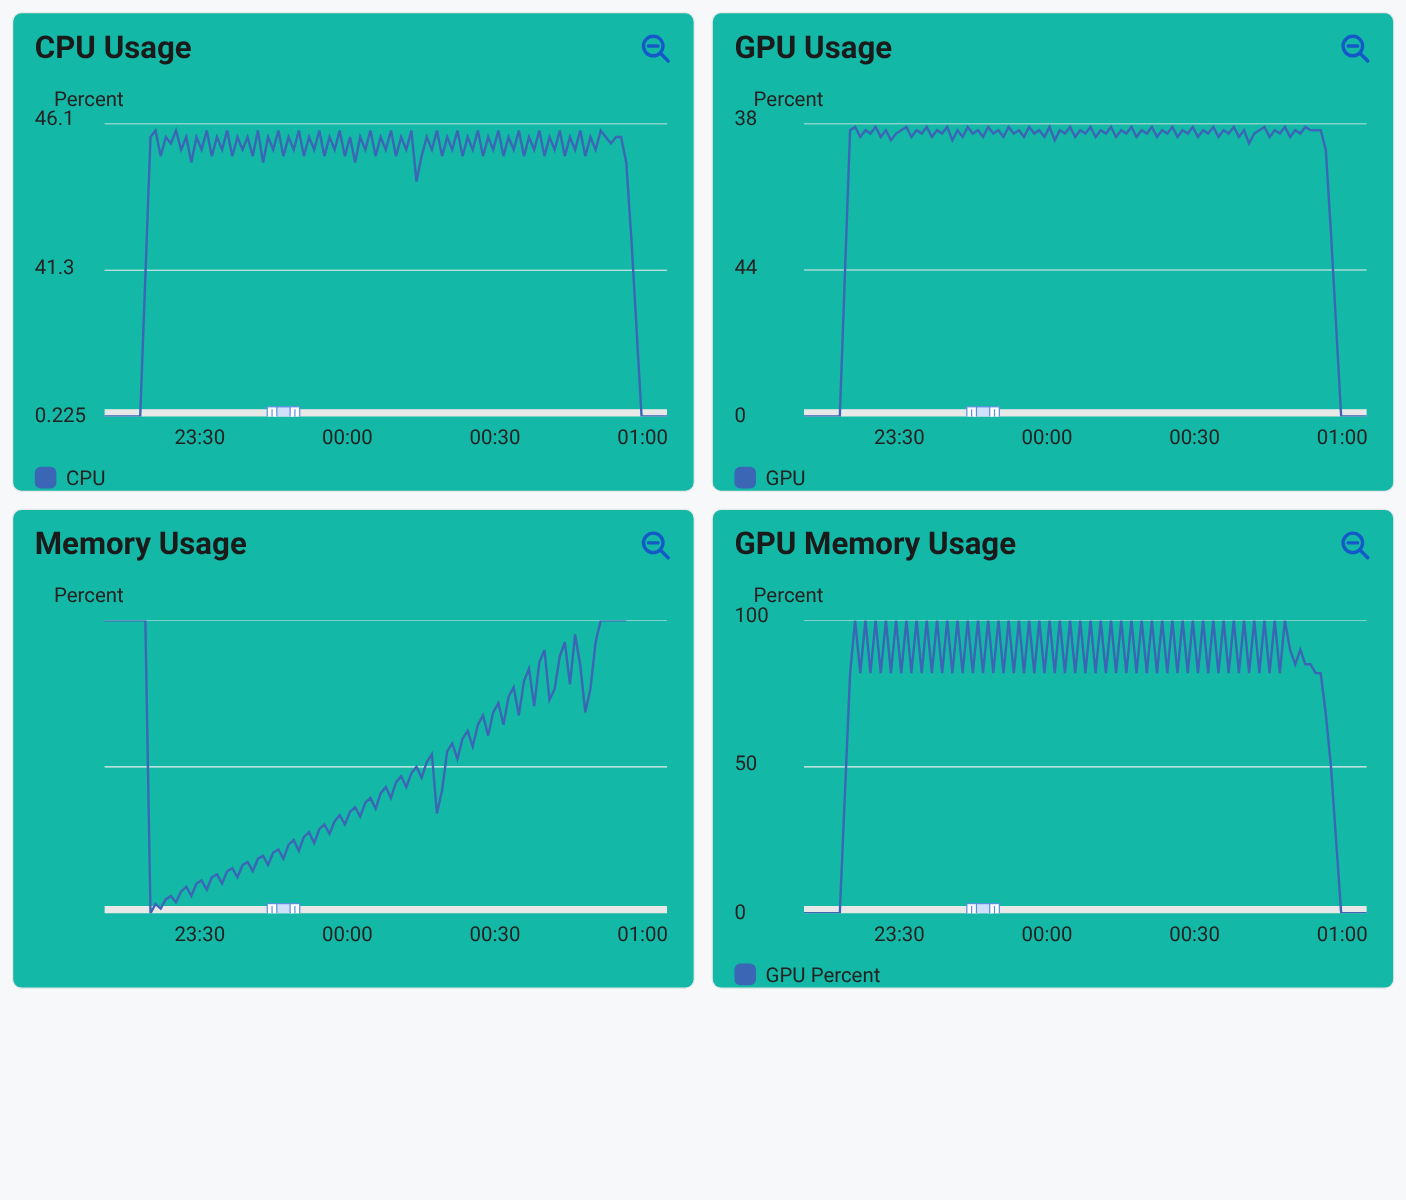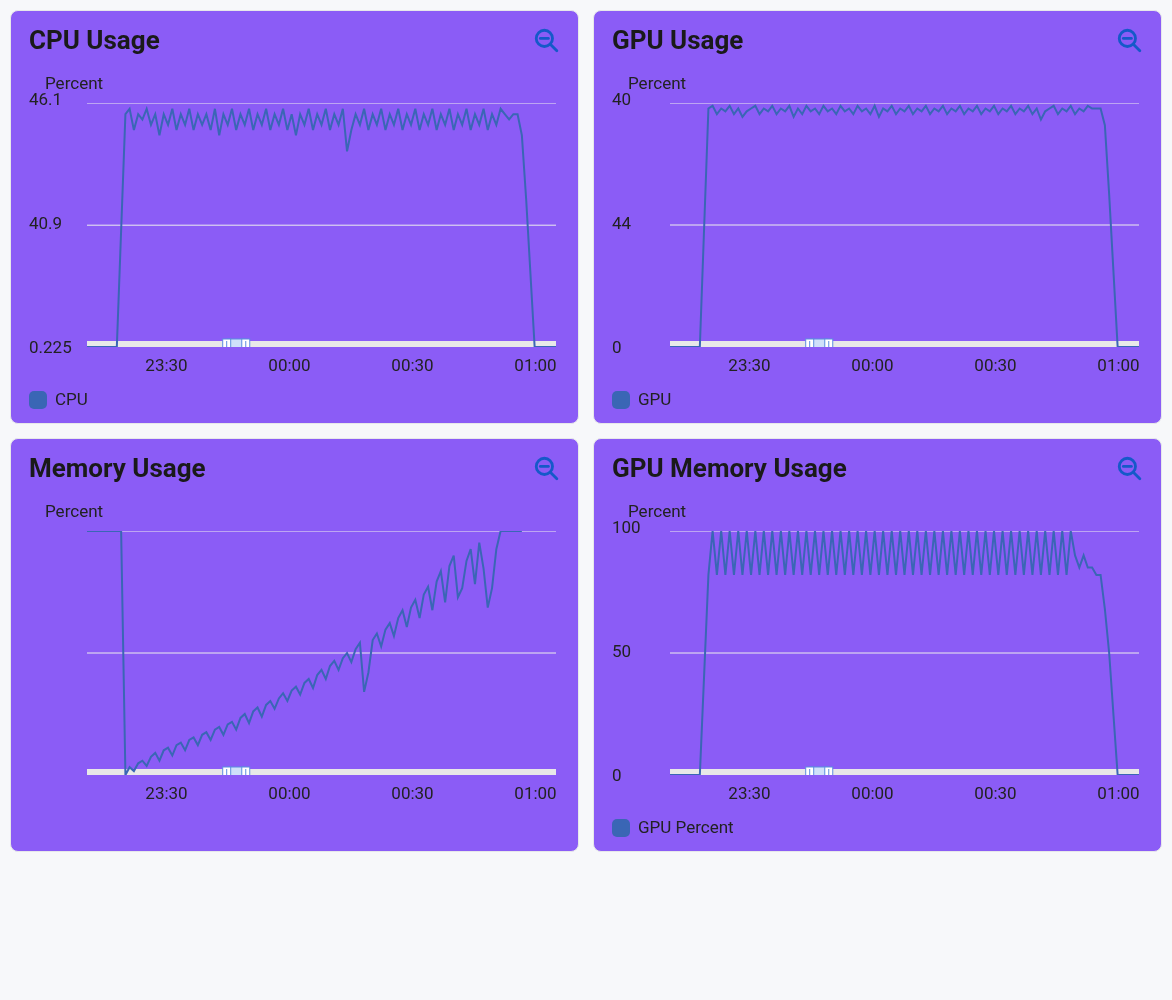--- a/index.html
+++ b/index.html
@@ -1,35 +1,35 @@
 <!DOCTYPE html>
 <html><head>
 <meta charset="utf-8">
 <style>
   html,body{margin:0;padding:0;background:#f7f8fa;font-family:-apple-system,BlinkMacSystemFont,"Segoe UI",Roboto,Arial,sans-serif;color:#222;}
   .grid{display:grid;grid-template-columns:1fr 1fr;gap:14px;padding:10px;width:1172px;box-sizing:border-box;}
-  .panel{background:#8b5cf6;border:1px solid #e7e8ea;border-radius:8px;padding:14px 18px 14px 18px;position:relative;box-sizing:border-box;}
+  .panel{background:#14b8a6;border:1px solid #e7e8ea;border-radius:8px;padding:14px 18px 0 18px;position:relative;box-sizing:border-box;}
   .panel-header{display:flex;align-items:center;justify-content:space-between;}
   .panel-title{font-size:26px;font-weight:700;color:#1a1a1a;}
   .zoom-btn{width:28px;height:28px;color:#1559c9;cursor:pointer;display:flex;align-items:center;justify-content:center;}
   .ylabel{font-size:17px;color:#222;margin-top:18px;margin-left:16px;}
   .chart-area{position:relative;width:100%;height:280px;margin-top:6px;}
   .y-ticks{position:absolute;left:0;top:0;bottom:32px;width:54px;}
   .y-tick{position:absolute;right:4px;font-size:17px;color:#222;transform:translateY(-50%);text-align:left;width:50px;}
   .x-ticks{position:absolute;left:76px;right:4px;bottom:0;height:26px;}
   .x-tick{position:absolute;top:2px;font-size:17px;color:#222;transform:translateX(-50%);}
   .plot{position:absolute;left:58px;right:4px;top:4px;bottom:32px;}
   .plot svg{width:100%;height:100%;display:block;}
   .gridline{stroke:#eee;stroke-width:1;}
   .axis-bar{fill:#e8e8e8;}
   .series{fill:none;stroke:#3a66b5;stroke-width:2;}
   .range-handle{fill:#fff;stroke:#5b8de0;stroke-width:1;}
   .range-grip{stroke:#5b8de0;stroke-width:1;}
   .range-sel{fill:#cfe0fa;stroke:#5b8de0;stroke-width:1;}
-  .legend{display:flex;align-items:flex-end;gap:8px;margin-top:10px;font-size:17px;color:#222;}
+  .legend{display:flex;align-items:flex-start;gap:8px;margin-top:10px;font-size:17px;color:#222;}
   .legend-swatch{width:18px;height:18px;border-radius:5px;background:#3a66b5;}
 </style>
 </head>
 <body>
 
 <div class="grid">
 
   <div class="panel">
     <div class="panel-header">
       <div class="panel-title">CPU Usage</div>
@@ -38,21 +38,21 @@
     <circle cx="10.5" cy="10.5" r="7.5"></circle>
     <line x1="16.2" y1="16.2" x2="22" y2="22"></line>
     <line x1="6.8" y1="10.5" x2="14.2" y2="10.5"></line>
   </svg>
         </div>
     </div>
     <div class="ylabel">Percent</div>
     <div class="chart-area">
       <div class="y-ticks">
           <div class="y-tick" style="top:0%">46.1</div>
-          <div class="y-tick" style="top:50.08274540545249%">40.9</div>
+          <div class="y-tick" style="top:50.08274540545249%">41.3</div>
           <div class="y-tick" style="top:100%">0.225</div>
         </div>
       <div class="plot">
         <svg viewBox="0 0 470 244" preserveAspectRatio="none">
           <line class="gridline" x1="0" y1="0.0" x2="470" y2="0.0"></line>
             <line class="gridline" x1="0" y1="122.2" x2="470" y2="122.2"></line>
 
     <rect class="axis-bar" x="0" y="238" width="470" height="8"></rect>
     <rect class="range-sel" x="141.0" y="236" width="17.1" height="12"></rect>
     <rect class="range-handle" x="136.0" y="236" width="8" height="12"></rect>
@@ -82,21 +82,21 @@
           <svg viewBox="0 0 24 24" width="26" height="26" fill="none" stroke="currentColor" stroke-width="2.6" stroke-linecap="round">
     <circle cx="10.5" cy="10.5" r="7.5"></circle>
     <line x1="16.2" y1="16.2" x2="22" y2="22"></line>
     <line x1="6.8" y1="10.5" x2="14.2" y2="10.5"></line>
   </svg>
         </div>
     </div>
     <div class="ylabel">Percent</div>
     <div class="chart-area">
       <div class="y-ticks">
-          <div class="y-tick" style="top:0%">40</div>
+          <div class="y-tick" style="top:0%">38</div>
           <div class="y-tick" style="top:50%">44</div>
           <div class="y-tick" style="top:100%">0</div>
         </div>
       <div class="plot">
         <svg viewBox="0 0 470 244" preserveAspectRatio="none">
           <line class="gridline" x1="0" y1="0.0" x2="470" y2="0.0"></line>
             <line class="gridline" x1="0" y1="122.0" x2="470" y2="122.0"></line>
 
     <rect class="axis-bar" x="0" y="238" width="470" height="8"></rect>
     <rect class="range-sel" x="141.0" y="236" width="17.1" height="12"></rect>

